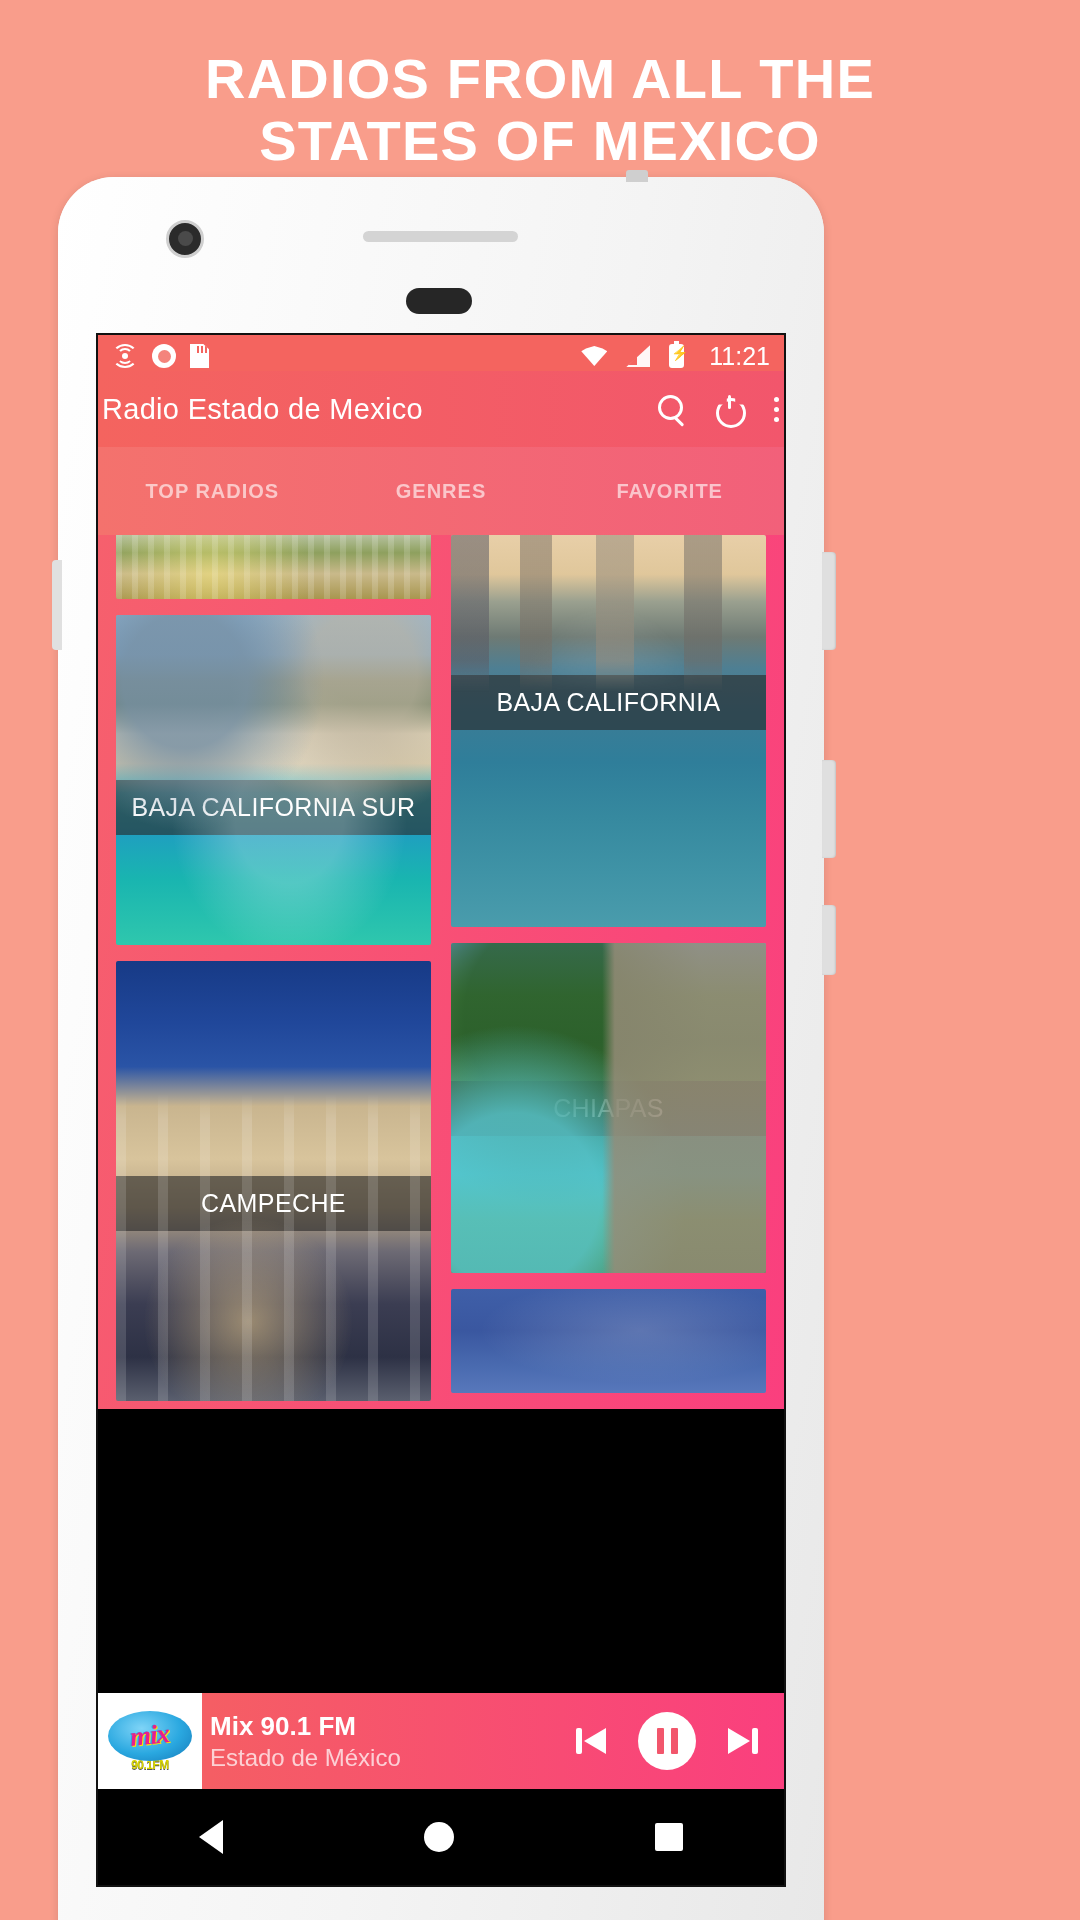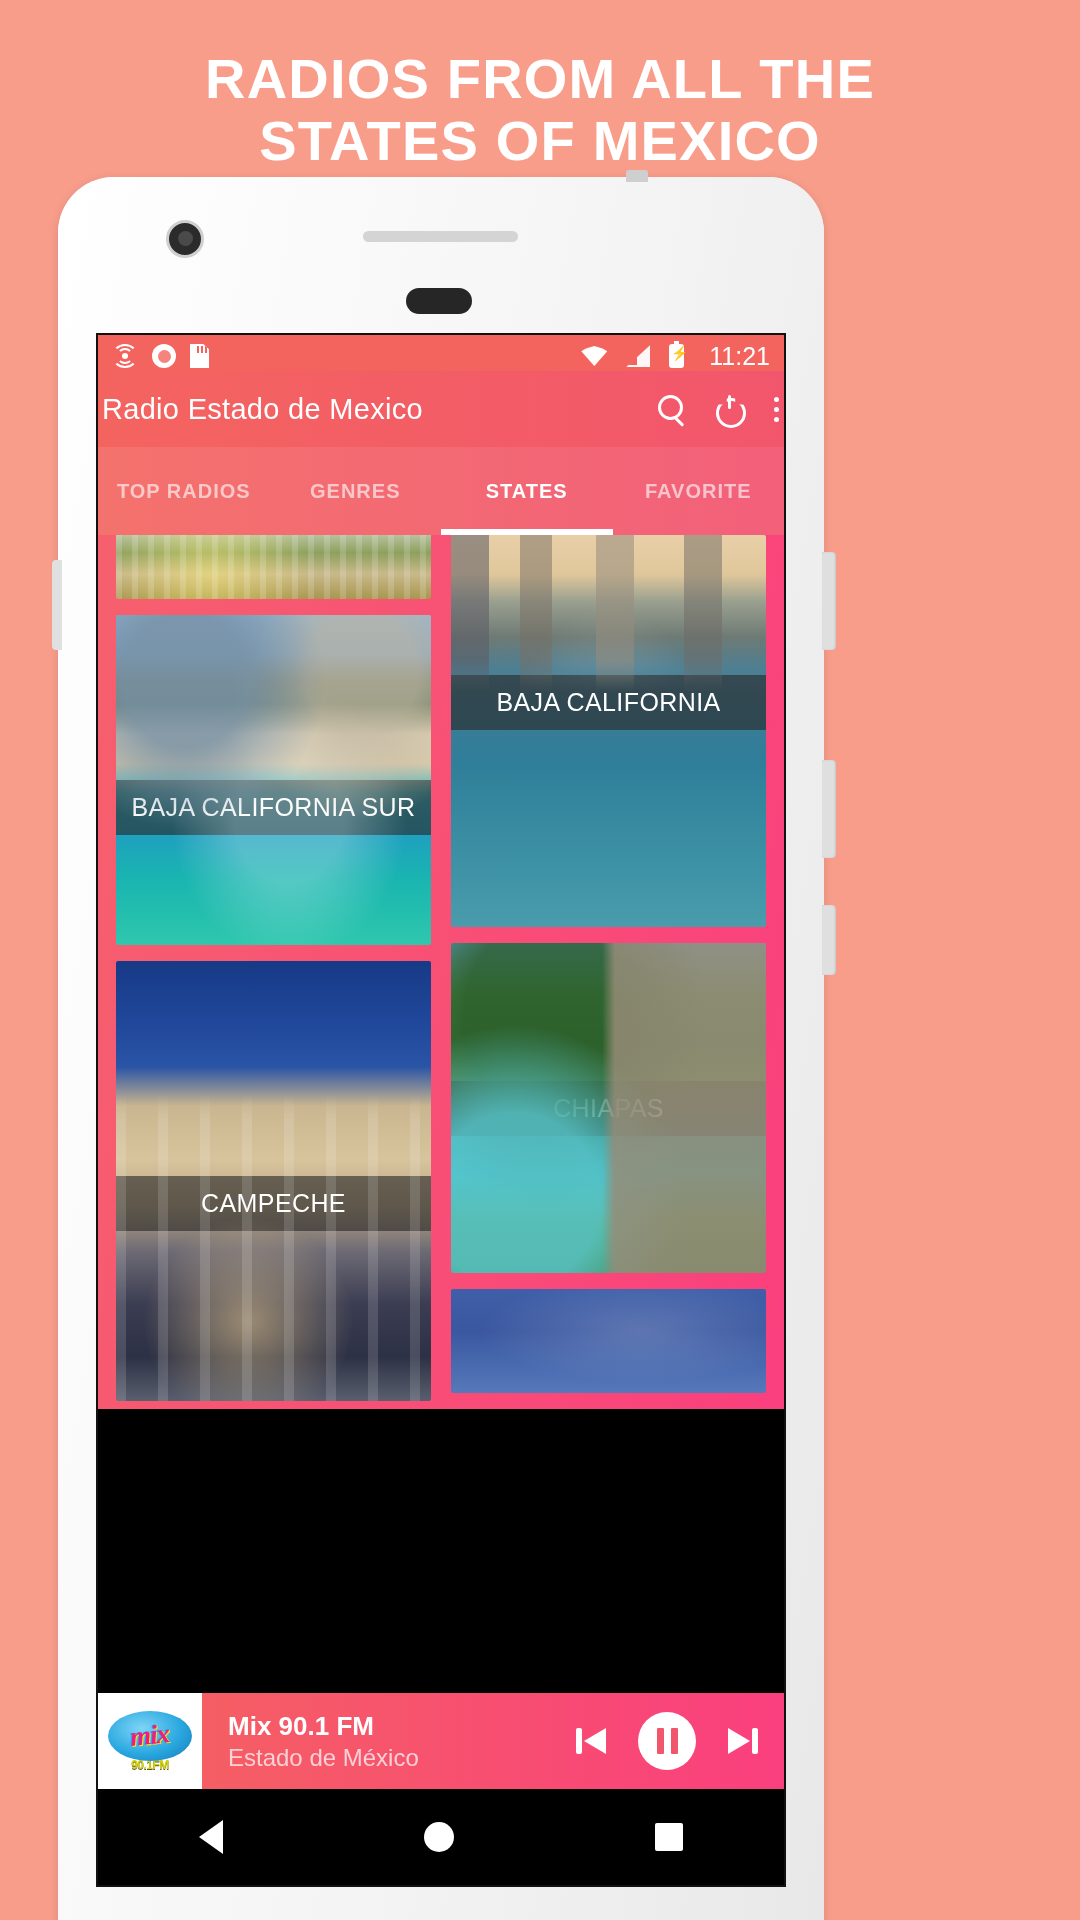--- a/index.html
+++ b/index.html
@@ -329,21 +329,21 @@
     font-family: "Liberation Serif", serif;
     font-style: italic; font-weight: bold; font-size: 27px;
     color: #e91e8c; text-shadow: 1px 1px 0 #ffe400, -1px 0 0 #2aa8e0;
     letter-spacing: -1px; transform: rotate(-6deg);
   }
   .mix-sub {
     font-size: 12px; font-weight: bold; color: #d8d400;
     font-family: "Liberation Sans", sans-serif; letter-spacing: -.5px;
     margin-top: -3px; text-shadow: 0 1px 0 #555;
   }
-  .player-meta { padding-left: 26px; display: flex; flex-direction: column; gap: 2px; }
+  .player-meta { padding-left: 8px; display: flex; flex-direction: column; gap: 2px; }
   .player-title { color:#fff; font-size: 26px; font-weight: bold; }
   .player-sub { color: rgba(255,255,255,.72); font-size: 24px; }
   .player-ctrls { margin-left: auto; display: flex; align-items: center; gap: 26px; padding-right: 24px; }
 
   .ctrl-prev, .ctrl-next { width: 38px; height: 38px; position: relative; }
   .ctrl-prev::before {
     content:""; position:absolute; left:2px; top:6px; width:6px; height:26px;
     background:#fff; border-radius:2px;
   }
   .ctrl-prev::after {
@@ -430,21 +430,20 @@
             <i></i>
             <i></i>
             <i></i>
           </span>
       </div>
     </div>
 
     <div class="tabs">
       <div class="tab">TOP RADIOS</div>
       <div class="tab">GENRES</div>
-      <div class="tab active">STATES</div>
       <div class="tab">FAVORITE</div>
     </div>
 
     <div class="content">
       <div class="grid">
 
         <div class="col left">
           <div class="card ph-stadium" style="height:84px"></div>
           <div class="card ph-beach-sur" style="height:330px">
             <div class="label" style="top:165px">BAJA CALIFORNIA SUR</div>

